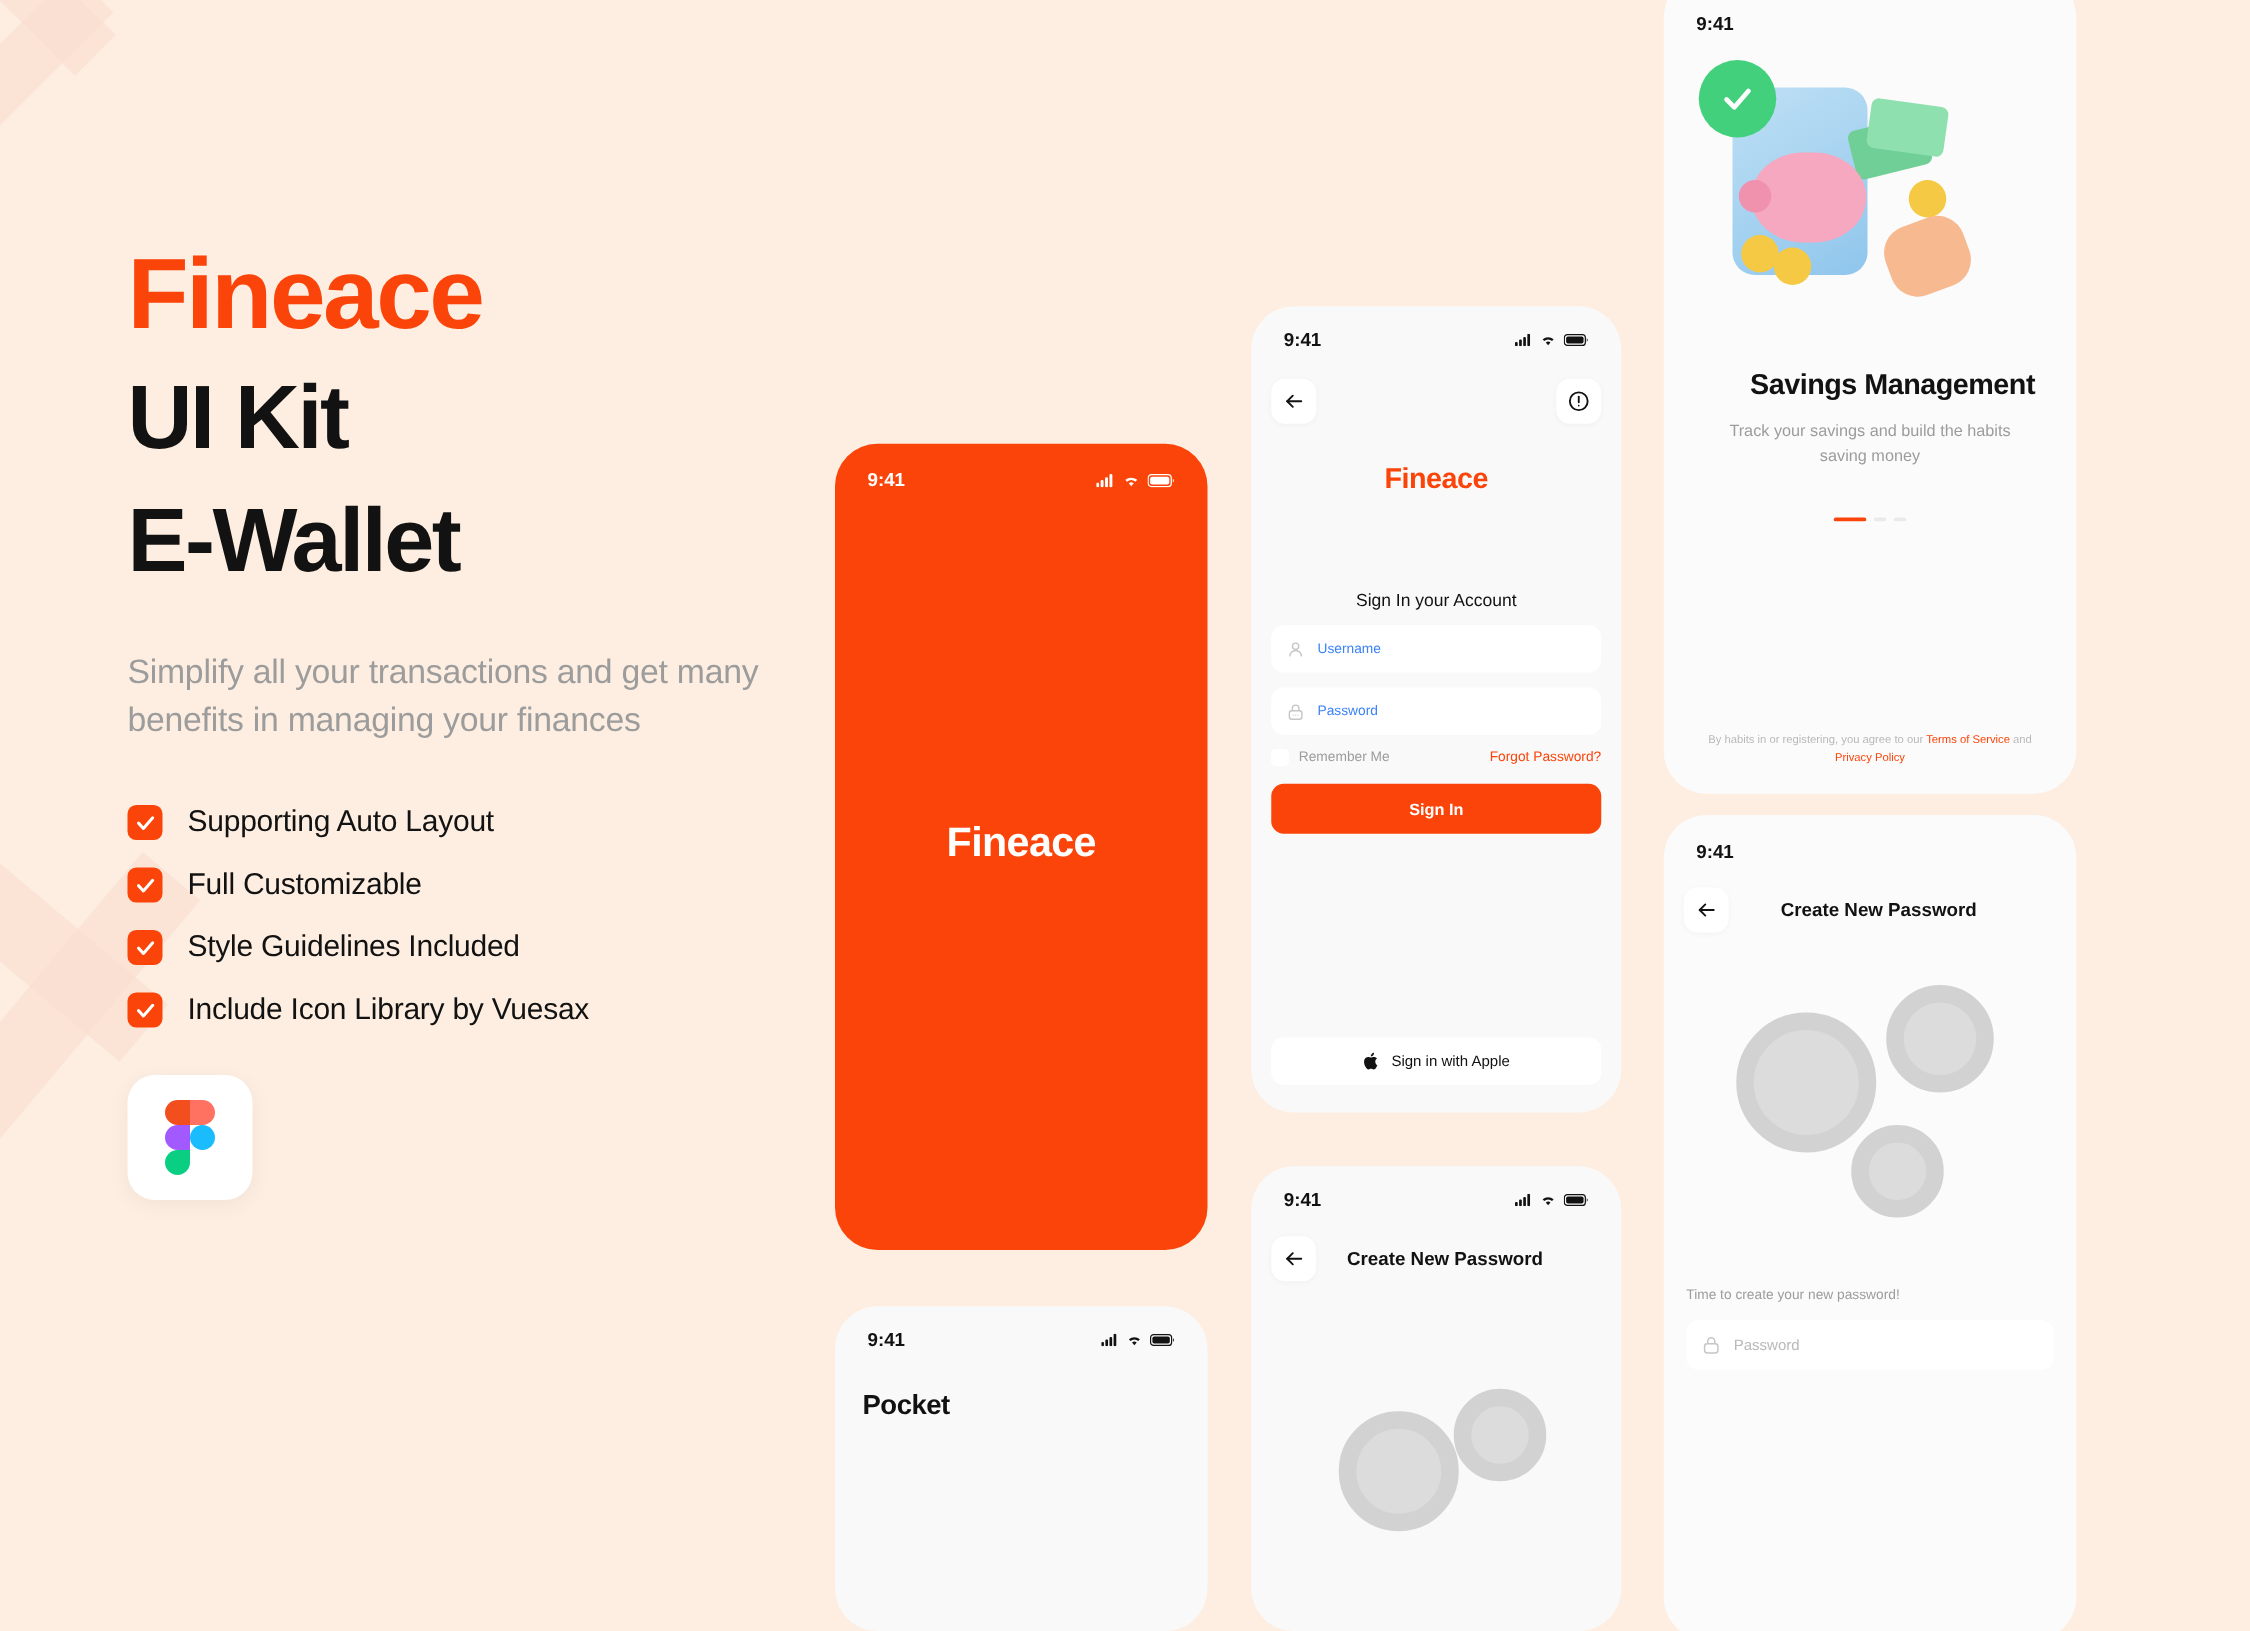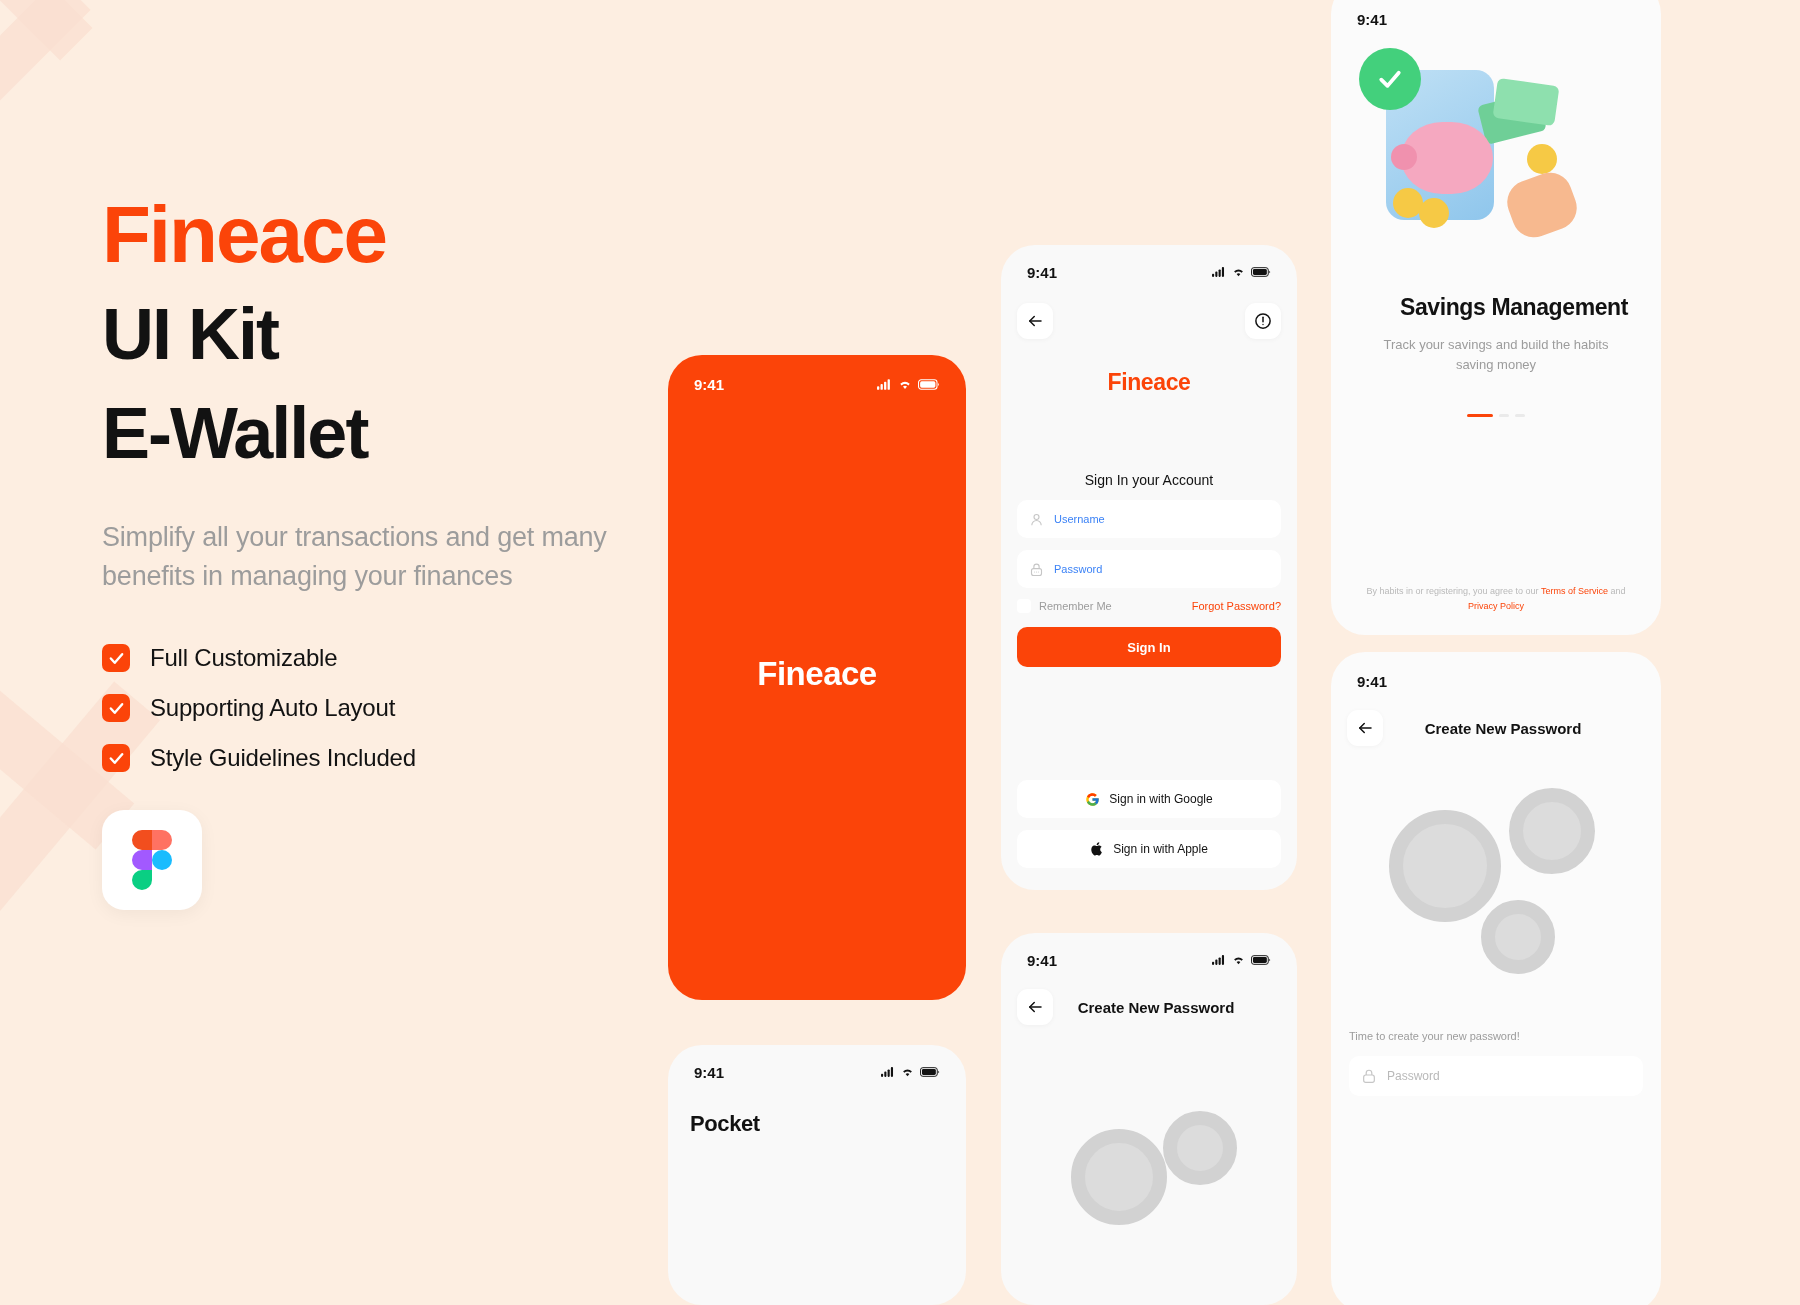--- a/index.html
+++ b/index.html
@@ -160,37 +160,45 @@
   <div class="hero-h">E-Wallet</div>
   <div class="hero-sub">Simplify all your transactions and get many benefits in managing your finances</div>
 
   <div class="features">
     <div class="feat">
       <div class="chk">
         <svg viewBox="0 0 24 24" fill="none" stroke="#fff" stroke-width="3.4" stroke-linecap="round" stroke-linejoin="round">
             <polyline points="4,12 9.5,18 20,6"></polyline>
           </svg>
       </div>
-      <div class="feat-label">Full Customizable</div>
+      <div class="feat-label">Supporting Auto Layout</div>
     </div>
     <div class="feat">
       <div class="chk">
         <svg viewBox="0 0 24 24" fill="none" stroke="#fff" stroke-width="3.4" stroke-linecap="round" stroke-linejoin="round">
             <polyline points="4,12 9.5,18 20,6"></polyline>
           </svg>
       </div>
-      <div class="feat-label">Supporting Auto Layout</div>
+      <div class="feat-label">Full Customizable</div>
     </div>
     <div class="feat">
       <div class="chk">
         <svg viewBox="0 0 24 24" fill="none" stroke="#fff" stroke-width="3.4" stroke-linecap="round" stroke-linejoin="round">
             <polyline points="4,12 9.5,18 20,6"></polyline>
           </svg>
       </div>
       <div class="feat-label">Style Guidelines Included</div>
+    </div>
+    <div class="feat">
+      <div class="chk">
+        <svg viewBox="0 0 24 24" fill="none" stroke="#fff" stroke-width="3.4" stroke-linecap="round" stroke-linejoin="round">
+            <polyline points="4,12 9.5,18 20,6"></polyline>
+          </svg>
+      </div>
+      <div class="feat-label">Include Icon Library by Vuesax</div>
     </div>
   </div>
 
   <div class="figma-badge">
     <svg width="40" height="60" viewBox="0 0 38 57">
       <path d="M19 28.5a9.5 9.5 0 1 1 9.5 9.5A9.5 9.5 0 0 1 19 28.5z" fill="#1ABCFE"></path>
       <path d="M0 47.5A9.5 9.5 0 0 1 9.5 38H19v9.5a9.5 9.5 0 0 1-19 0z" fill="#0ACF83"></path>
       <path d="M19 0v19h9.5a9.5 9.5 0 0 0 0-19H19z" fill="#FF7262"></path>
       <path d="M0 9.5A9.5 9.5 0 0 0 9.5 19H19V0H9.5A9.5 9.5 0 0 0 0 9.5z" fill="#F24E1E"></path>
       <path d="M0 28.5A9.5 9.5 0 0 0 9.5 38H19V19H9.5A9.5 9.5 0 0 0 0 28.5z" fill="#A259FF"></path>
@@ -287,29 +295,20 @@
       <div class="cbox"></div>
       <span>Remember Me</span>
     </div>
     <span class="forgot">Forgot Password?</span>
   </div>
 
   <div class="btn-primary">Sign In</div>
 
   <div class="social-wrap">
     <div class="btn-social">
-      <svg width="15" height="15" viewBox="0 0 48 48">
-        <path fill="#FFC107" d="M43.6 20.1H42V20H24v8h11.3C33.7 32.7 29.2 36 24 36a12 12 0 1 1 7.9-21l5.7-5.7A20 20 0 1 0 24 44a20 20 0 0 0 19.6-23.9z"></path>
-        <path fill="#FF3D00" d="M6.3 14.7l6.6 4.8A12 12 0 0 1 24 12a11.9 11.9 0 0 1 7.9 3l5.7-5.7A20 20 0 0 0 6.3 14.7z"></path>
-        <path fill="#4CAF50" d="M24 44c5.2 0 9.9-2 13.4-5.2l-6.2-5.2A11.9 11.9 0 0 1 12.7 28l-6.5 5A20 20 0 0 0 24 44z"></path>
-        <path fill="#1976D2" d="M43.6 20.1H42V20H24v8h11.3a12 12 0 0 1-4.1 5.6l6.2 5.2C36.9 40.2 44 35 44 24a20 20 0 0 0-.4-3.9z"></path>
-      </svg>
-      <span>Sign in with Google</span>
-    </div>
-    <div class="btn-social">
       <svg width="14" height="16" viewBox="0 0 24 28" fill="#121212">
         <path d="M17.6 14.7c0-3 2.4-4.4 2.5-4.5-1.4-2-3.5-2.3-4.2-2.3-1.8-.2-3.5 1-4.4 1s-2.3-1-3.8-1c-2 0-3.8 1.1-4.8 2.9-2 3.5-.5 8.8 1.5 11.7 1 1.4 2.1 3 3.6 2.9 1.4-.1 2-.9 3.7-.9s2.2.9 3.8.9 2.5-1.4 3.5-2.8c1.1-1.6 1.5-3.1 1.5-3.2 0 0-2.9-1.1-2.9-4.7zM14.8 5.6c.8-1 1.3-2.3 1.2-3.6-1.2 0-2.6.8-3.4 1.7-.7.9-1.4 2.2-1.2 3.5 1.3.1 2.6-.7 3.4-1.6z"></path>
       </svg>
       <span>Sign in with Apple</span>
     </div>
   </div>
 </div>
 
 <div class="phone" id="onboard">
   <div class="statusbar">

